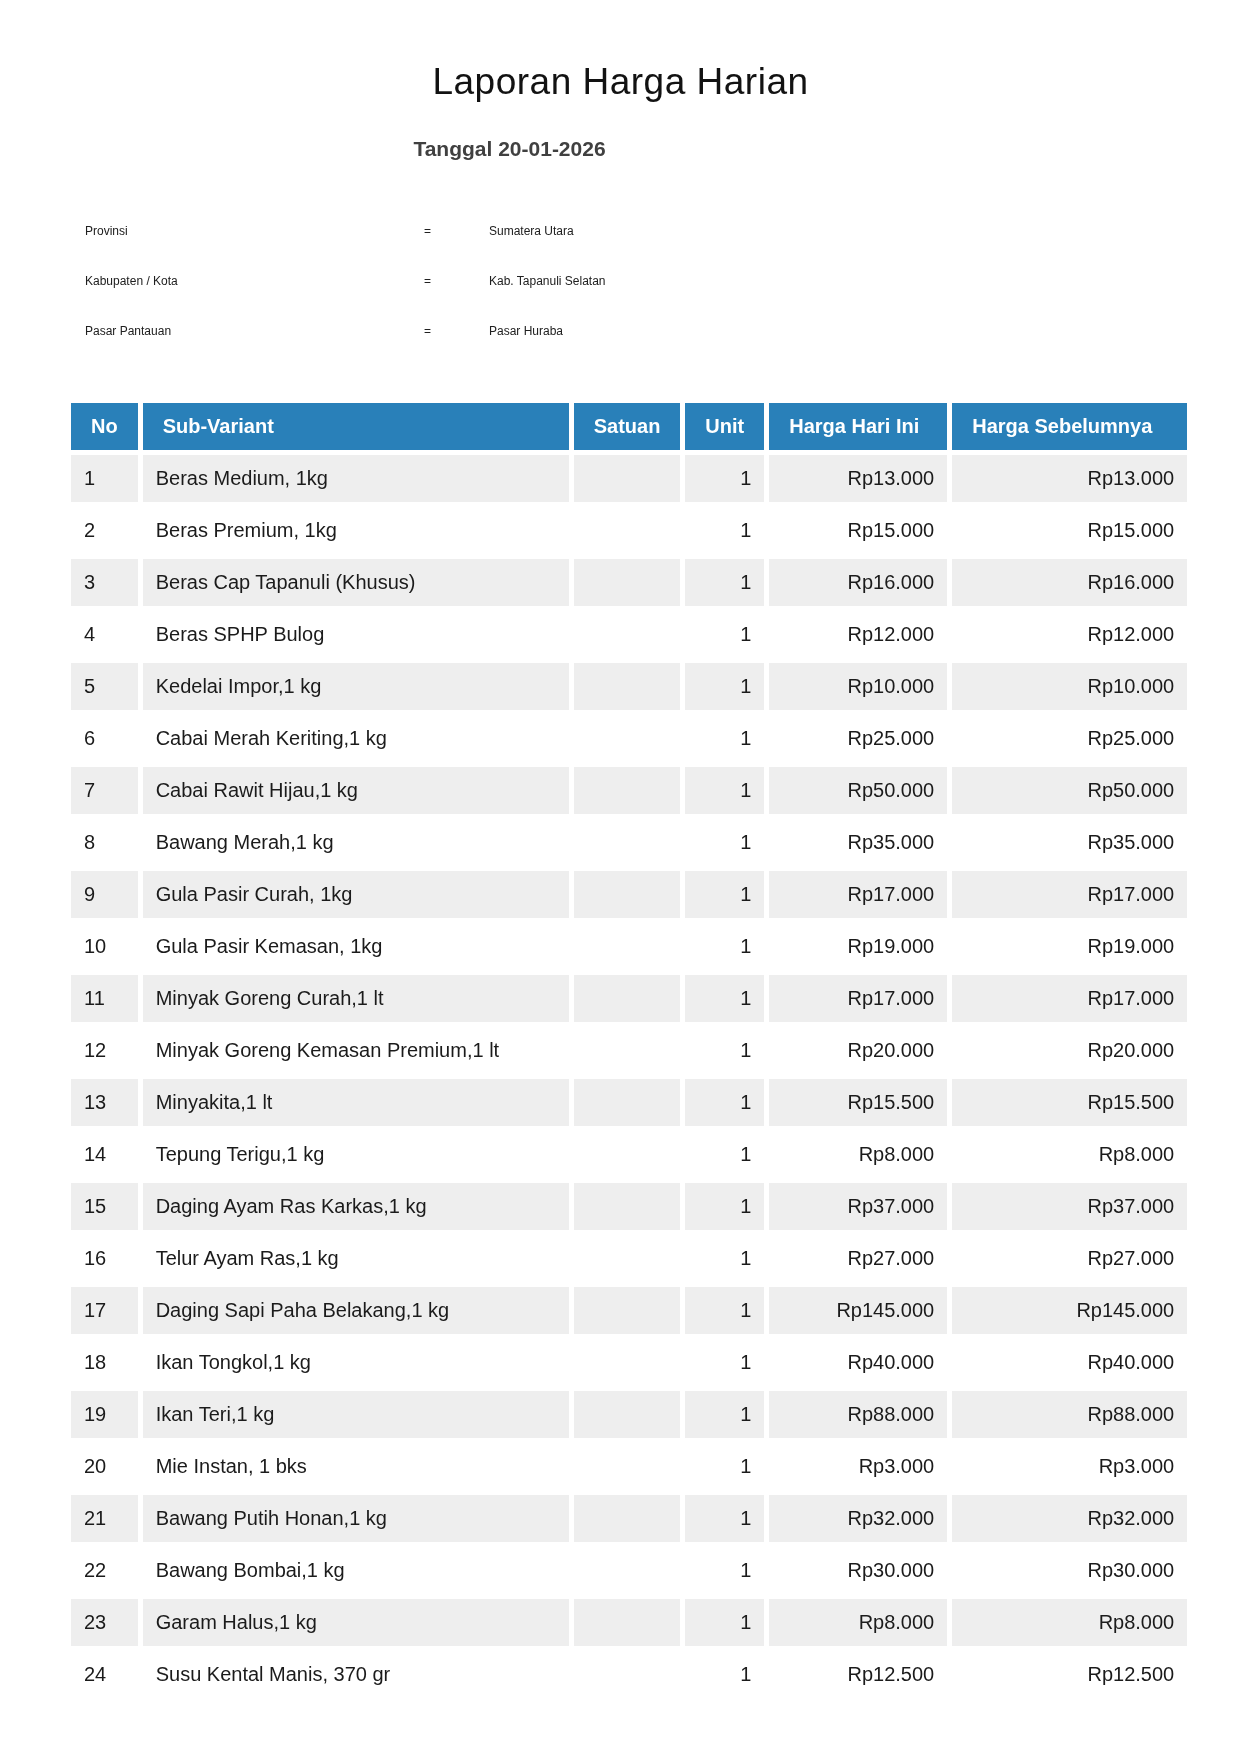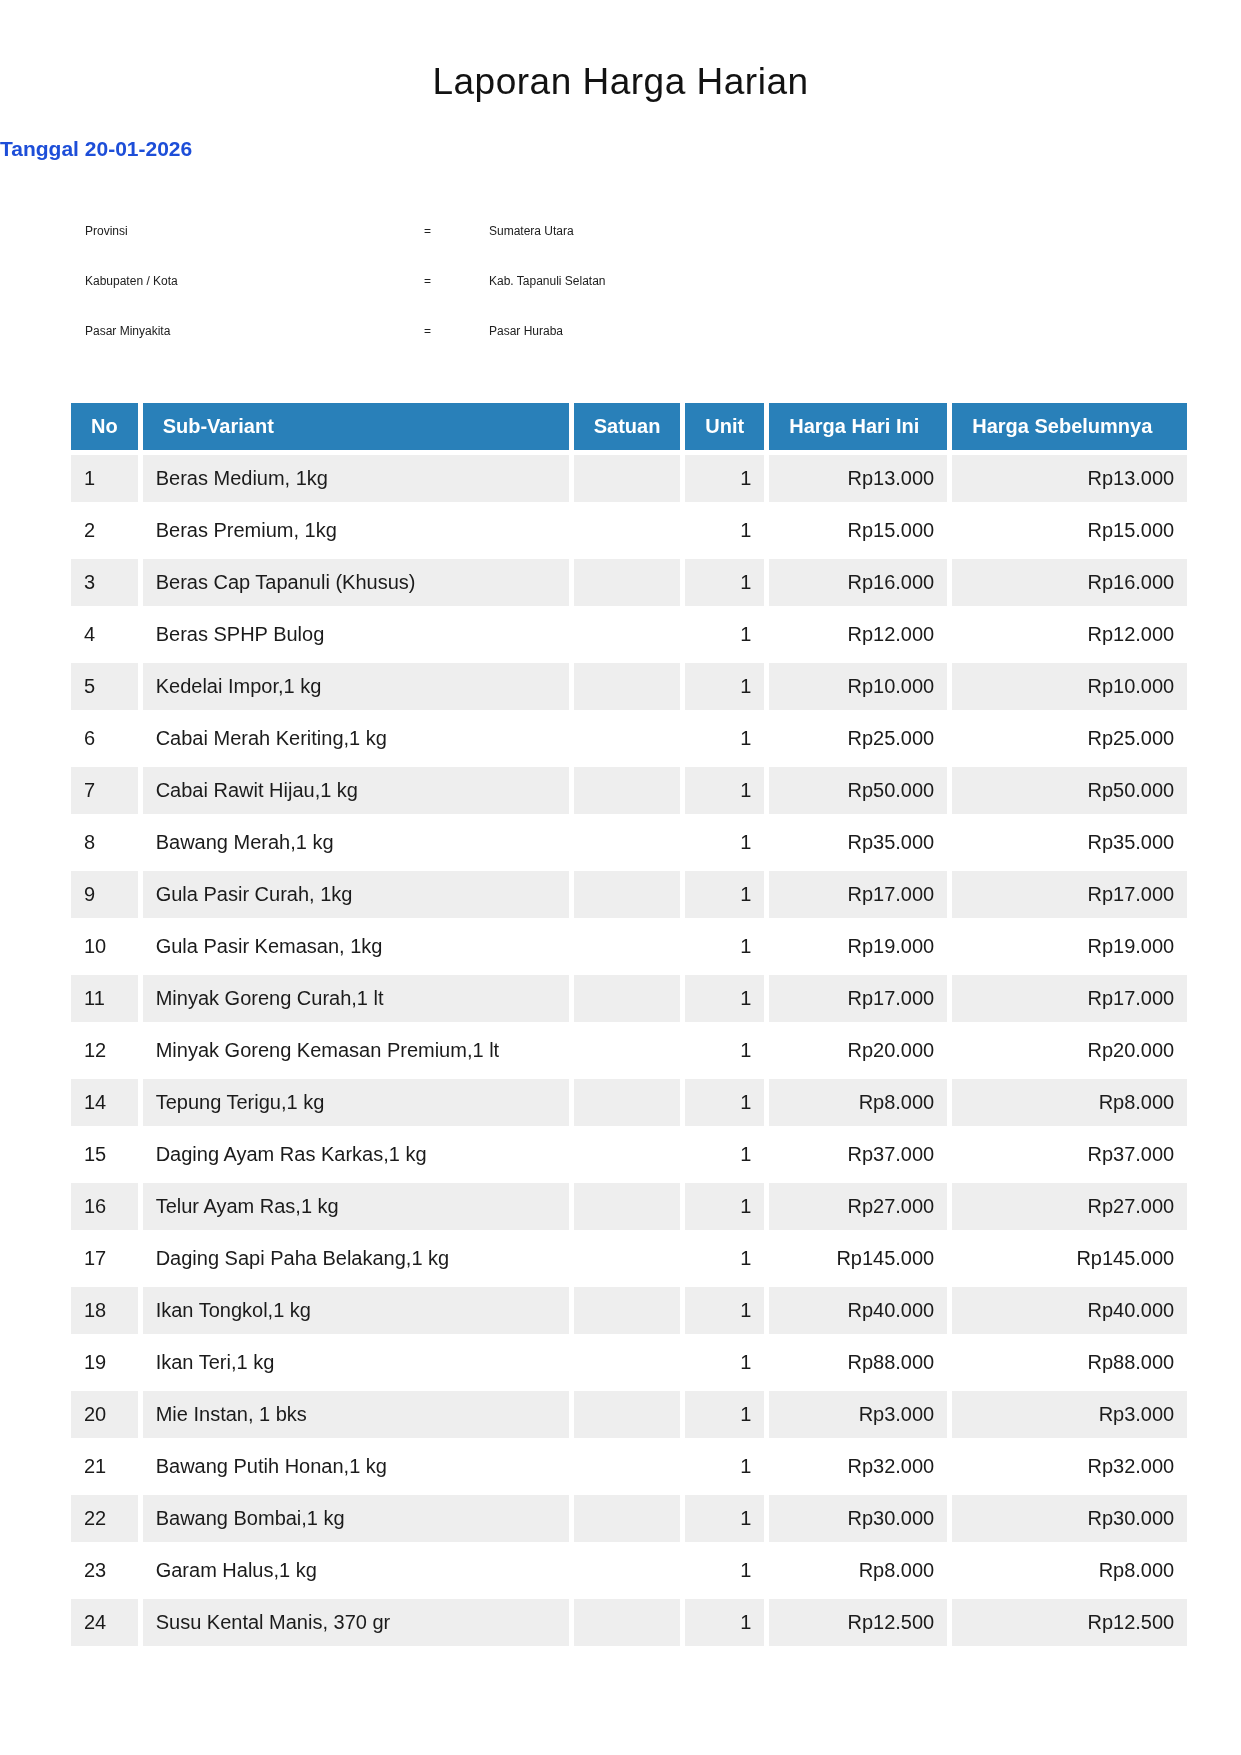--- a/index.html
+++ b/index.html
@@ -17,22 +17,22 @@
     overflow:hidden;
   }
   .page-title{
     position:absolute;top:60px;left:0;width:1241px;
     margin:0;text-align:center;
     font-size:37px;font-weight:normal;color:#121212;
     line-height:44px;letter-spacing:0.5px;
   }
   .page-subtitle{
     position:absolute;top:136px;left:0;width:1019px;
-    margin:0;
-    font-size:21px;font-weight:bold;color:#1d4ed8;
+    margin:0;text-align:center;
+    font-size:21px;font-weight:bold;color:#404040;
     line-height:26px;
   }
   .meta{
     position:absolute;top:219px;left:85px;
   }
   .meta-row{
     height:50px;line-height:24px;
     font-size:12px;color:#202020;
     white-space:nowrap;
   }
@@ -74,21 +74,21 @@
 <h2 class="page-subtitle">Tanggal 20-01-2026</h2>
 
 <div class="meta">
     <div class="meta-row">
     <span class="meta-label">Provinsi</span><span class="meta-equals">=</span><span class="meta-value">Sumatera Utara</span>
   </div>
     <div class="meta-row">
     <span class="meta-label">Kabupaten / Kota</span><span class="meta-equals">=</span><span class="meta-value">Kab. Tapanuli Selatan</span>
   </div>
     <div class="meta-row">
-    <span class="meta-label">Pasar Minyakita</span><span class="meta-equals">=</span><span class="meta-value">Pasar Huraba</span>
+    <span class="meta-label">Pasar Pantauan</span><span class="meta-equals">=</span><span class="meta-value">Pasar Huraba</span>
   </div>
   </div>
 
 <table class="price-table">
   <colgroup>
     <col class="c-no">
       <col class="c-sub">
       <col class="c-satuan">
       <col class="c-unit">
       <col class="c-hhi">
@@ -195,20 +195,28 @@
   </tr>
       <tr>
     <td class="al">12</td>
     <td class="al">Minyak Goreng Kemasan Premium,1 lt</td>
     <td class="al"></td>
     <td class="ar">1</td>
     <td class="ar">Rp20.000</td>
     <td class="ar">Rp20.000</td>
   </tr>
       <tr>
+    <td class="al">13</td>
+    <td class="al">Minyakita,1 lt</td>
+    <td class="al"></td>
+    <td class="ar">1</td>
+    <td class="ar">Rp15.500</td>
+    <td class="ar">Rp15.500</td>
+  </tr>
+      <tr>
     <td class="al">14</td>
     <td class="al">Tepung Terigu,1 kg</td>
     <td class="al"></td>
     <td class="ar">1</td>
     <td class="ar">Rp8.000</td>
     <td class="ar">Rp8.000</td>
   </tr>
       <tr>
     <td class="al">15</td>
     <td class="al">Daging Ayam Ras Karkas,1 kg</td>

